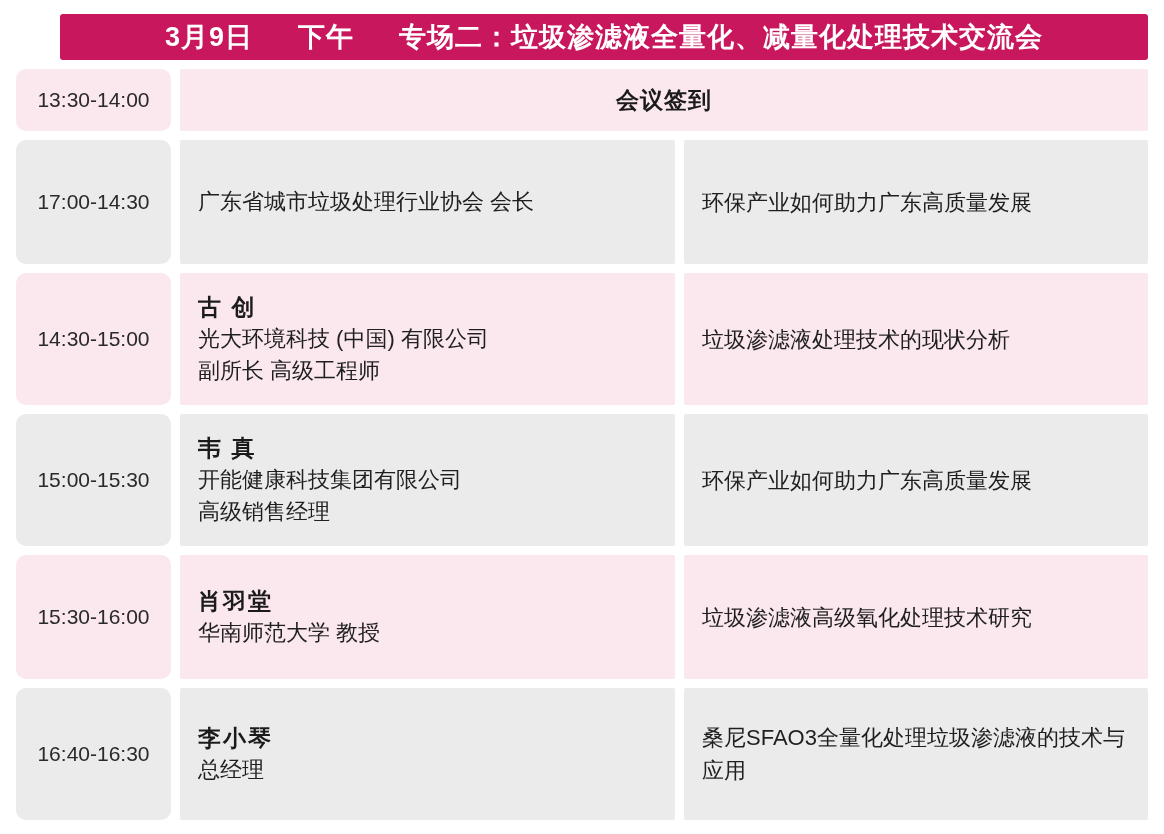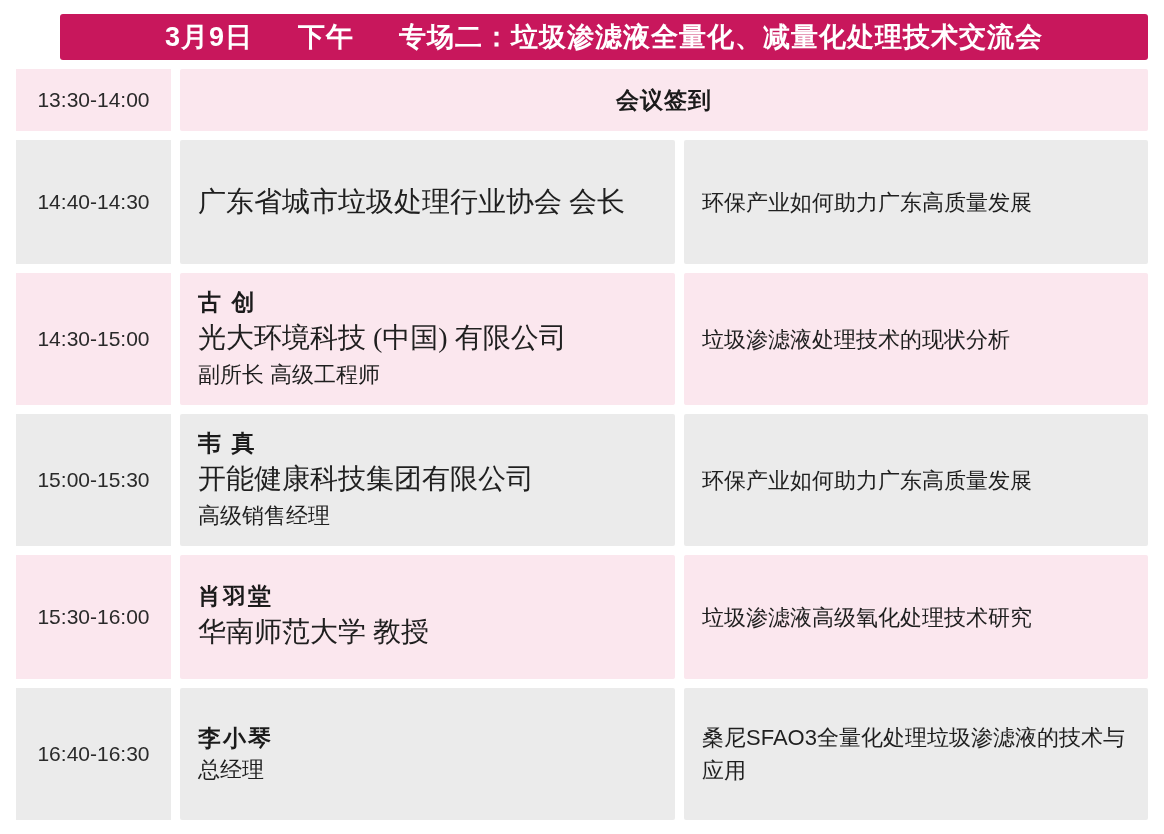--- a/index.html
+++ b/index.html
@@ -47,21 +47,21 @@
     margin-bottom: 9px;
   }
   .cell-time {
     width: 155px;
     flex: 0 0 155px;
     display: flex;
     align-items: center;
     justify-content: center;
     font-size: 21px;
     color: #2a2a2a;
-    border-radius: 0;
+    border-radius: 10px;
   }
   .cell-person {
     width: 495px;
     flex: 0 0 495px;
     padding: 12px 18px;
     box-sizing: border-box;
     display: flex;
     flex-direction: column;
     justify-content: center;
     border-radius: 2px;
@@ -82,24 +82,23 @@
   .tint-gray .cell-topic { background: #ebebeb; }
 
   .name {
     font-size: 23px;
     font-weight: bold;
     color: #1b1b1b;
     letter-spacing: 2px;
     line-height: 1.35;
   }
   .affil {
-    font-size: 28px;
+    font-size: 22px;
     color: #1f1f1f;
     line-height: 1.45;
-    font-family: Liberation Serif, serif;
   }
   .role {
     font-size: 22px;
     color: #1f1f1f;
     line-height: 1.45;
   }
   .topic-text {
     font-size: 22px;
     color: #1f1f1f;
     line-height: 1.5;
@@ -146,21 +145,21 @@
   <div class="sched">
 
     <div class="row row-single row-first tint-pink">
       <div class="cell-time">13:30-14:00</div>
       <div class="cell-person">
         <div class="title-only">会议签到</div>
       </div>
     </div>
 
     <div class="row tint-gray r-h-med">
-      <div class="cell-time">14:40-14:30</div>
+      <div class="cell-time">17:00-14:30</div>
       <div class="cell-person">
         <div class="affil">广东省城市垃圾处理行业协会  会长</div>
       </div>
       <div class="cell-topic">
         <div class="topic-text">环保产业如何助力广东高质量发展</div>
       </div>
     </div>
 
     <div class="row tint-pink r-h-tall">
       <div class="cell-time">14:30-15:00</div>

